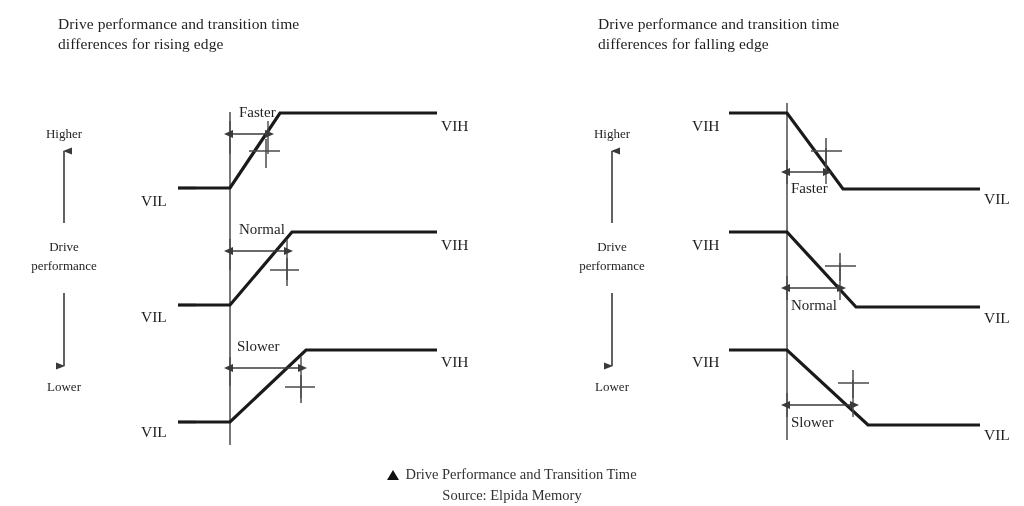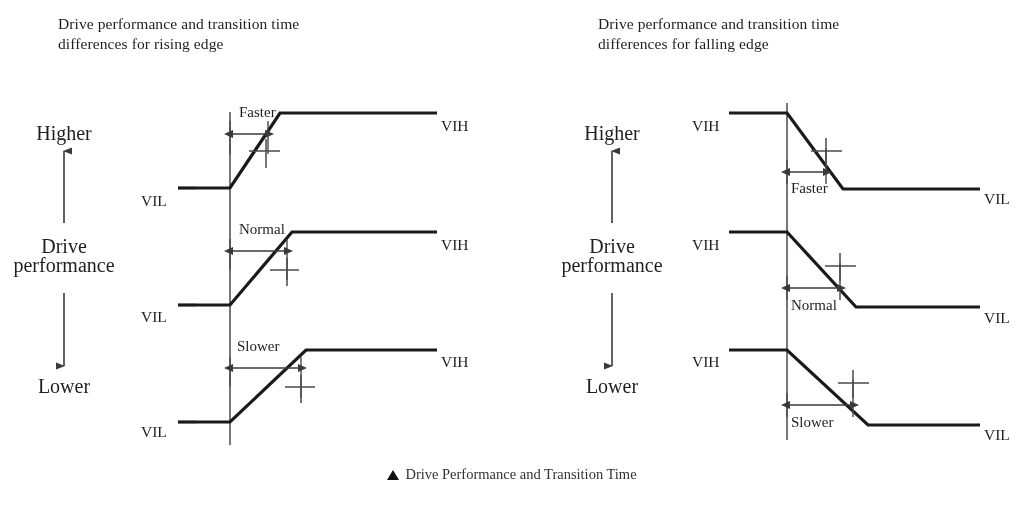--- a/index.html
+++ b/index.html
@@ -28,21 +28,21 @@
     line-height: 20px;
     color: #1f1f1f;
     letter-spacing: 0.1px;
     white-space: pre-line;
   }
   #title-left  { left: 58px;  top: 6px; width: 400px; }
   #title-right { left: 598px; top: 6px; width: 400px; }
 
   .axis-label {
     position: absolute;
-    font-size: 20px;
+    font-size: 13px;
     line-height: 19px;
     color: #1f1f1f;
     text-align: center;
     white-space: pre-line;
   }
 
   .sig-label {
     position: absolute;
     font-size: 15.5px;
     color: #1f1f1f;
@@ -235,14 +235,15 @@
       <g>
         <line x1="838" y1="375" x2="869" y2="375" stroke="#4a4a4a" stroke-width="1.5"></line>
         <line x1="853" y1="362" x2="853" y2="390" stroke="#4a4a4a" stroke-width="1.5"></line>
       </g>
     </g>
   </svg>
 
   <div class="caption" id="caption-line1">
     <span class="bullet-tri"></span><span>Drive Performance and Transition Time</span>
   </div>
+  <div class="caption" id="caption-line2">Source: Elpida Memory</div>
 
 </div>
 
 </body></html>

